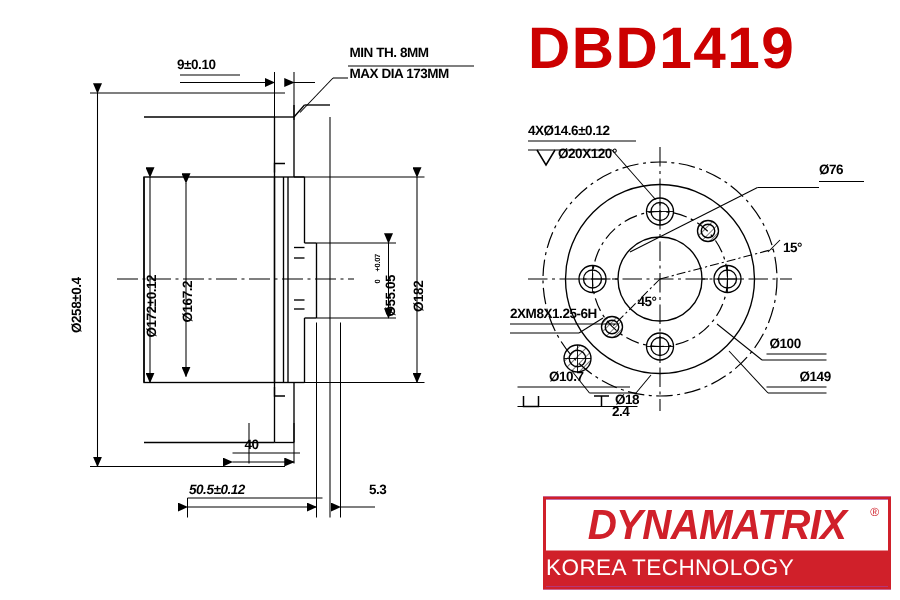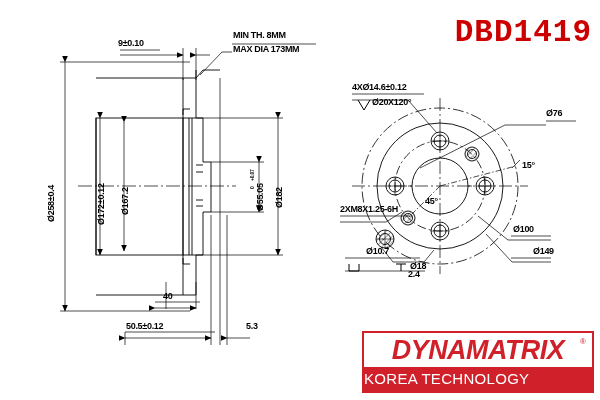--- a/index.html
+++ b/index.html
@@ -24,23 +24,23 @@
   }
   #drawing-svg {
     position: absolute;
     left: 0; top: 0;
   }
   .part-number {
     position: absolute;
     left: 352px;
     top: 14px;
     width: 240px;
-    text-align: right;
-    font-family: Liberation Mono, monospace;
-    font-size: 31px;
+    text-align: left;
+    font-family: Liberation Sans, sans-serif;
+    font-size: 39px;
     font-weight: bold;
     letter-spacing: 1px;
     color: #cc0000;
     line-height: 38px;
     white-space: nowrap;
   }
   
   .logo {
     position: absolute;
     left: 362px;
@@ -355,21 +355,21 @@
   <div class="dim v" style="left:120px; top:215px;">Ø167.2</div>
 
   <div class="dim v" style="left:255px; top:211px;">Ø55.05</div>
   <div class="dim v sup" style="left:249px; top:181px;">+0.07</div>
   <div class="dim v sup" style="left:249px; top:189px;">0</div>
 
   <div class="dim v" style="left:274px; top:208px;">Ø182</div>
 
   <div class="dim" style="left:163px; top:291px;">40</div>
 
-  <div class="dim" style="left:126px; top:321px;">50.5±0.12</div>
+  <div class="dim" style="left:126px; top:321px;font-style:italic;">50.5±0.12</div>
 
   <div class="dim" style="left:246px; top:321px;">5.3</div>
 
   <div class="dim" style="left:352px; top:82px;">4XØ14.6±0.12</div>
 
   <div class="dim" style="left:372px; top:97px;">Ø20X120°</div>
 
   <div class="dim" style="left:546px; top:108px;text-align:right;">Ø76</div>
 
   <div class="dim" style="left:522px; top:160px;text-align:right;">15°</div>

